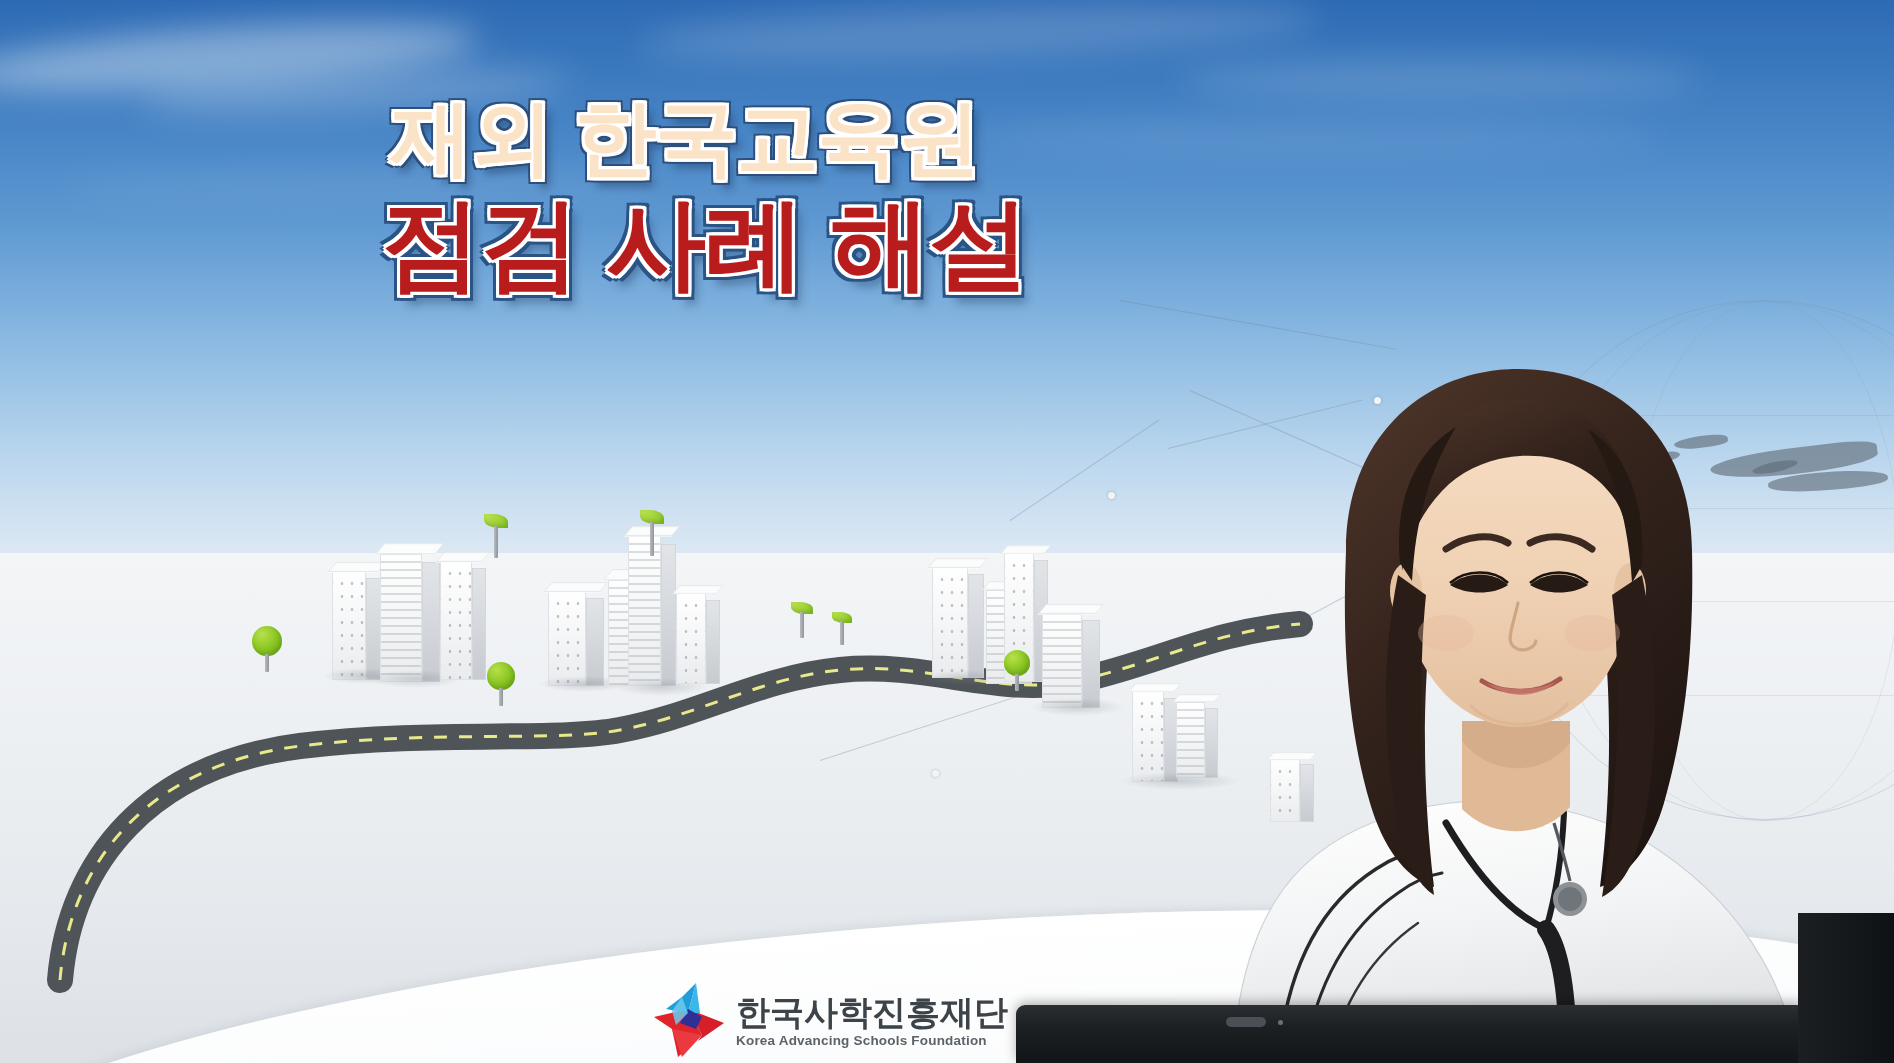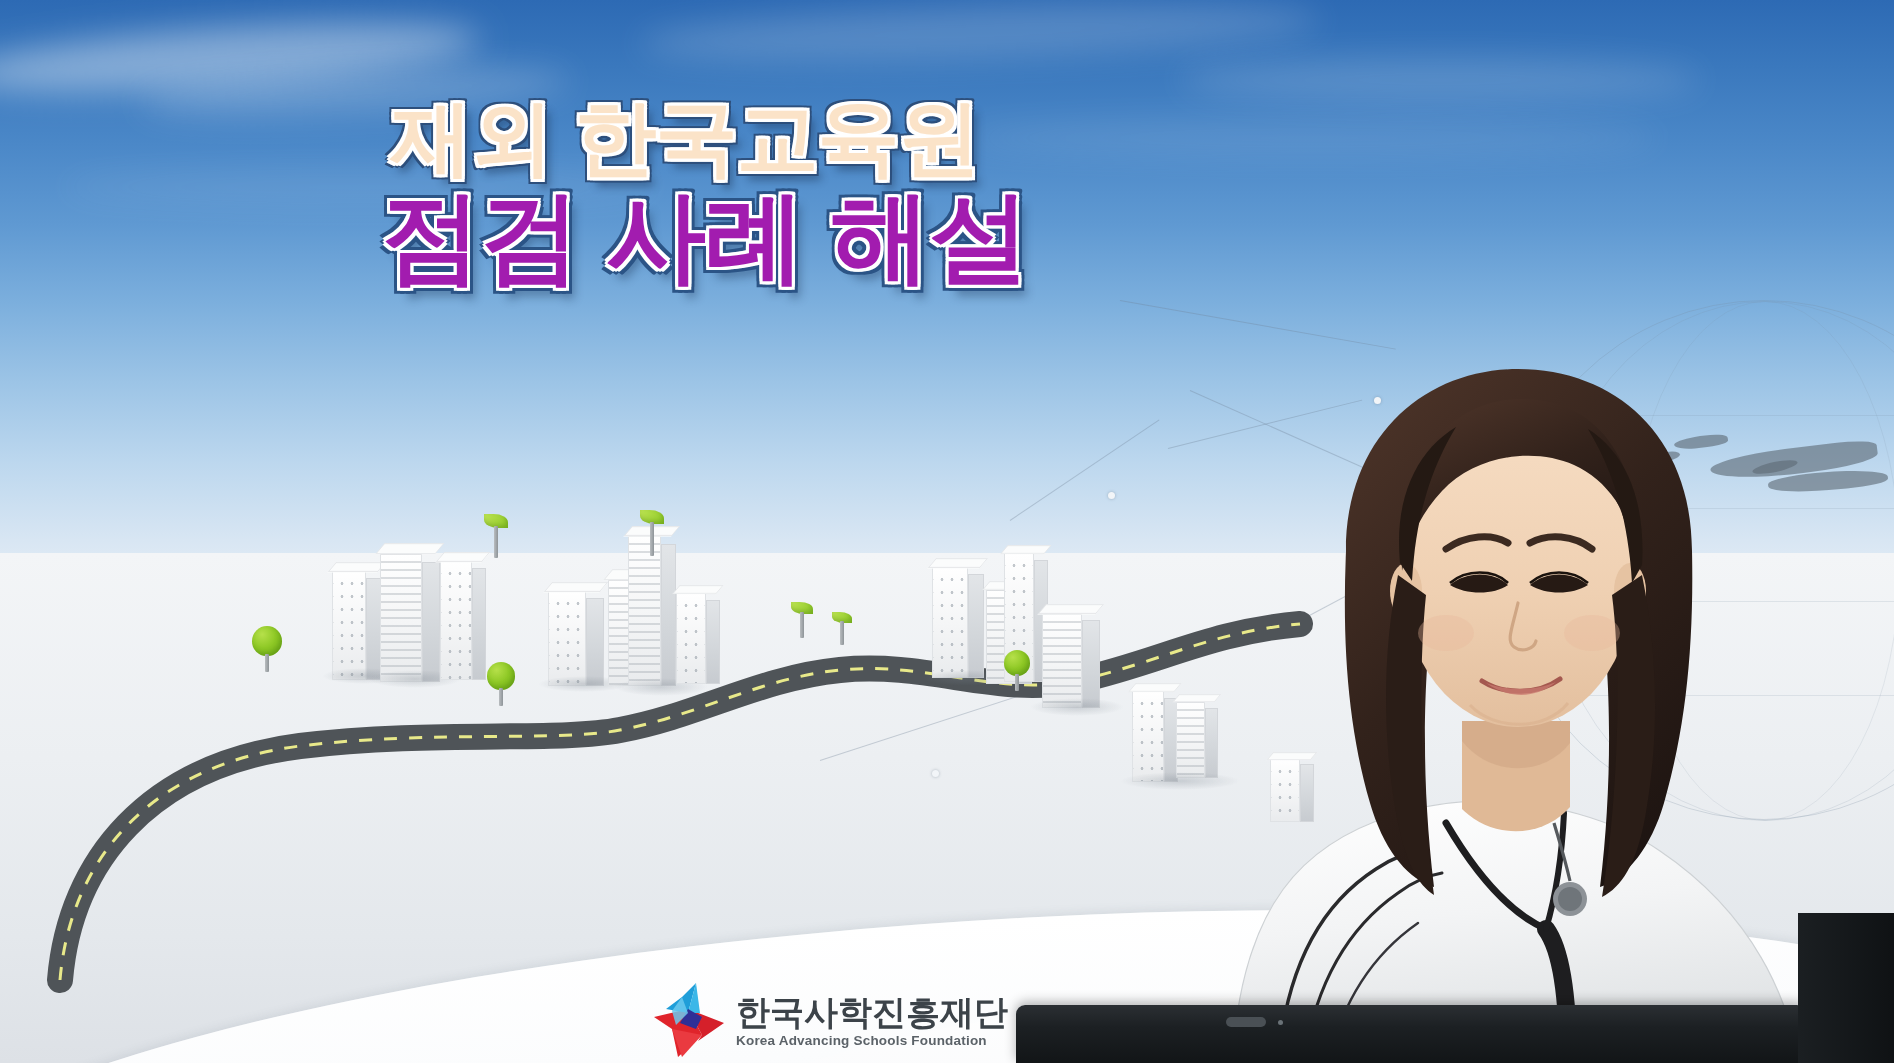--- a/index.html
+++ b/index.html
@@ -215,22 +215,22 @@
       8px 11px 10px rgba(20,40,70,.42);
   }
   .tline-2 .amp {
     color:#ffffff;
     font-size:74px;
     vertical-align:18px;
     margin-left:14px;
   }
   .tline-3 {
     font-size:100px;
-    color:#a21caf;
-    margin-top:5px;
+    color:#b91c1c;
+    margin-top:12px;
     text-shadow:
       -3px -3px 0 #ffffff, 3px -3px 0 #ffffff, -3px 3px 0 #ffffff, 3px 3px 0 #ffffff,
       0 -3px 0 #ffffff, 0 3px 0 #ffffff, -3px 0 0 #ffffff, 3px 0 0 #ffffff,
       -6px -6px 0 #2b5486, 6px -6px 0 #2b5486, -6px 6px 0 #2b5486, 6px 6px 0 #2b5486,
       0 -6px 0 #2b5486, 0 6px 0 #2b5486, -6px 0 0 #2b5486, 6px 0 0 #2b5486,
       8px 11px 10px rgba(20,40,70,.36);
   }
 
   
   .logo {

